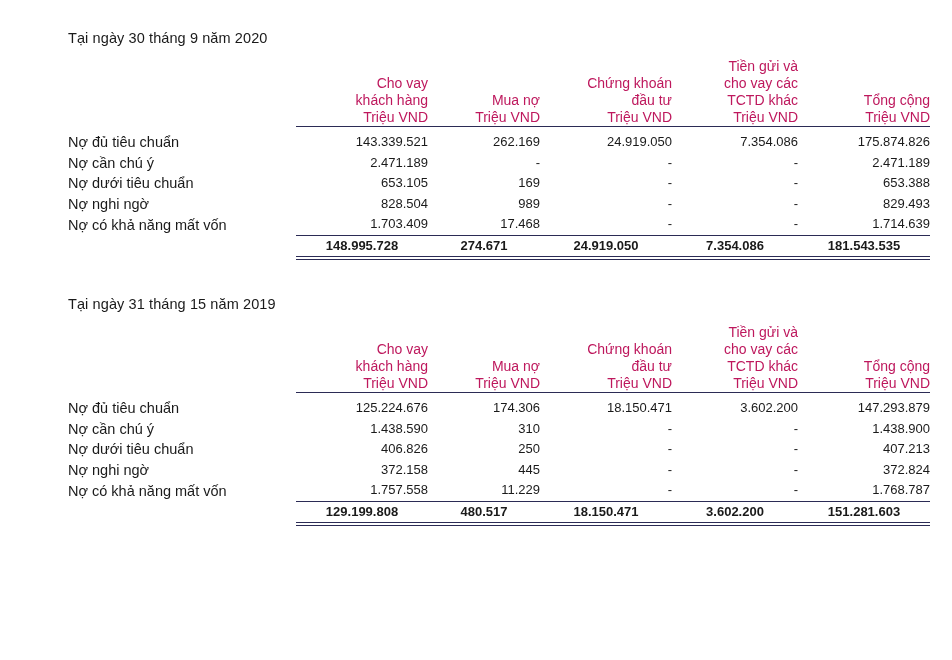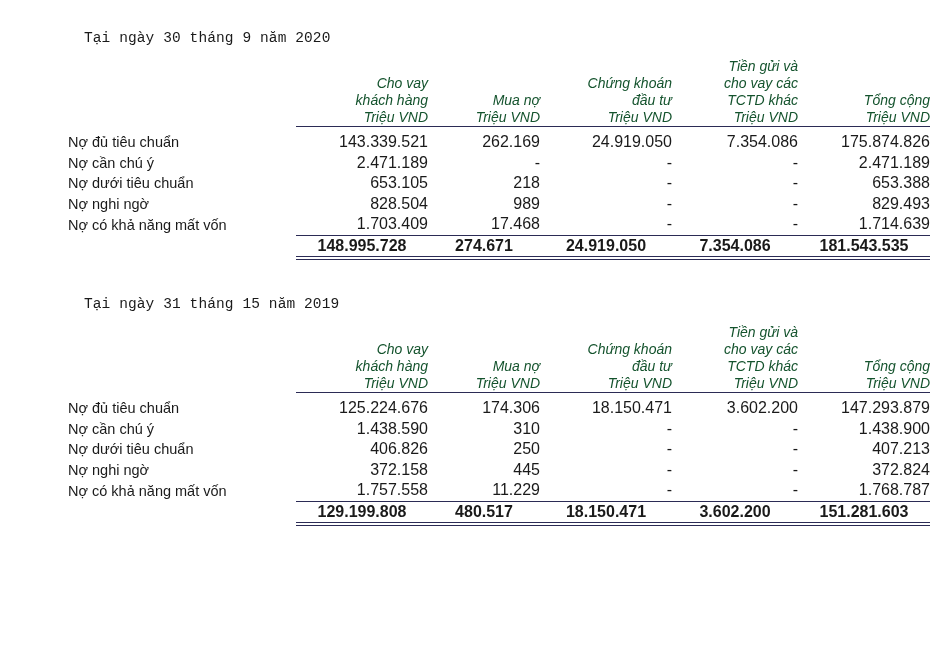--- a/index.html
+++ b/index.html
@@ -20,59 +20,57 @@
     height: 660px;
     box-sizing: border-box;
     padding: 30px 40px 0 68px;
   }
   .block {
     margin-bottom: 26px;
   }
   .block-title {
     font-size: 14.5px;
     color: #1a1a1a;
-    margin: 0 0 12px 16px;
+    margin: 0 0 12px 0;
     letter-spacing: 0.1px;
-    font-family: Liberation Mono, monospace;
   }
   table.fin {
     border-collapse: collapse;
     width: 848px;
     table-layout: fixed;
   }
   table.fin col.c-label { width: 228px; }
   table.fin col.c-num1 { width: 132px; }
   table.fin col.c-num2 { width: 112px; }
   table.fin col.c-num3 { width: 132px; }
   table.fin col.c-num4 { width: 126px; }
   table.fin col.c-num5 { width: 132px; }
 
   table.fin th, table.fin td {
     padding: 0;
     vertical-align: bottom;
   }
   .hdr-cell {
-    font-style: italic;
     font-weight: normal;
     font-size: 14px;
     text-align: right;
     line-height: 17px;
     padding: 0 2px 0 6px;
-    color: #14532d;
+    color: #be185d;
     white-space: pre-line;
   }
   .row-label {
     font-size: 14.5px;
     text-align: left;
     line-height: 20.5px;
     padding: 0;
     white-space: nowrap;
   }
   .num {
-    font-size: 16px;
+    font-size: 13px;
     text-align: right;
     line-height: 20.5px;
     padding: 0 2px 0 6px;
     font-variant-numeric: tabular-nums;
   }
   tr.first-data td {
     padding-top: 5px;
   }
   tr.first-data td.num, tr.first-data td.row-label {
     padding-top: 5px;
@@ -173,21 +171,21 @@
           <td class="row-label">Nợ cần chú ý</td>
           <td class="num">2.471.189</td>
           <td class="num">-</td>
           <td class="num">-</td>
           <td class="num">-</td>
           <td class="num">2.471.189</td>
         </tr>
         <tr>
           <td class="row-label">Nợ dưới tiêu chuẩn</td>
           <td class="num">653.105</td>
-          <td class="num">218</td>
+          <td class="num">169</td>
           <td class="num">-</td>
           <td class="num">-</td>
           <td class="num">653.388</td>
         </tr>
         <tr>
           <td class="row-label">Nợ nghi ngờ</td>
           <td class="num">828.504</td>
           <td class="num">989</td>
           <td class="num">-</td>
           <td class="num">-</td>

